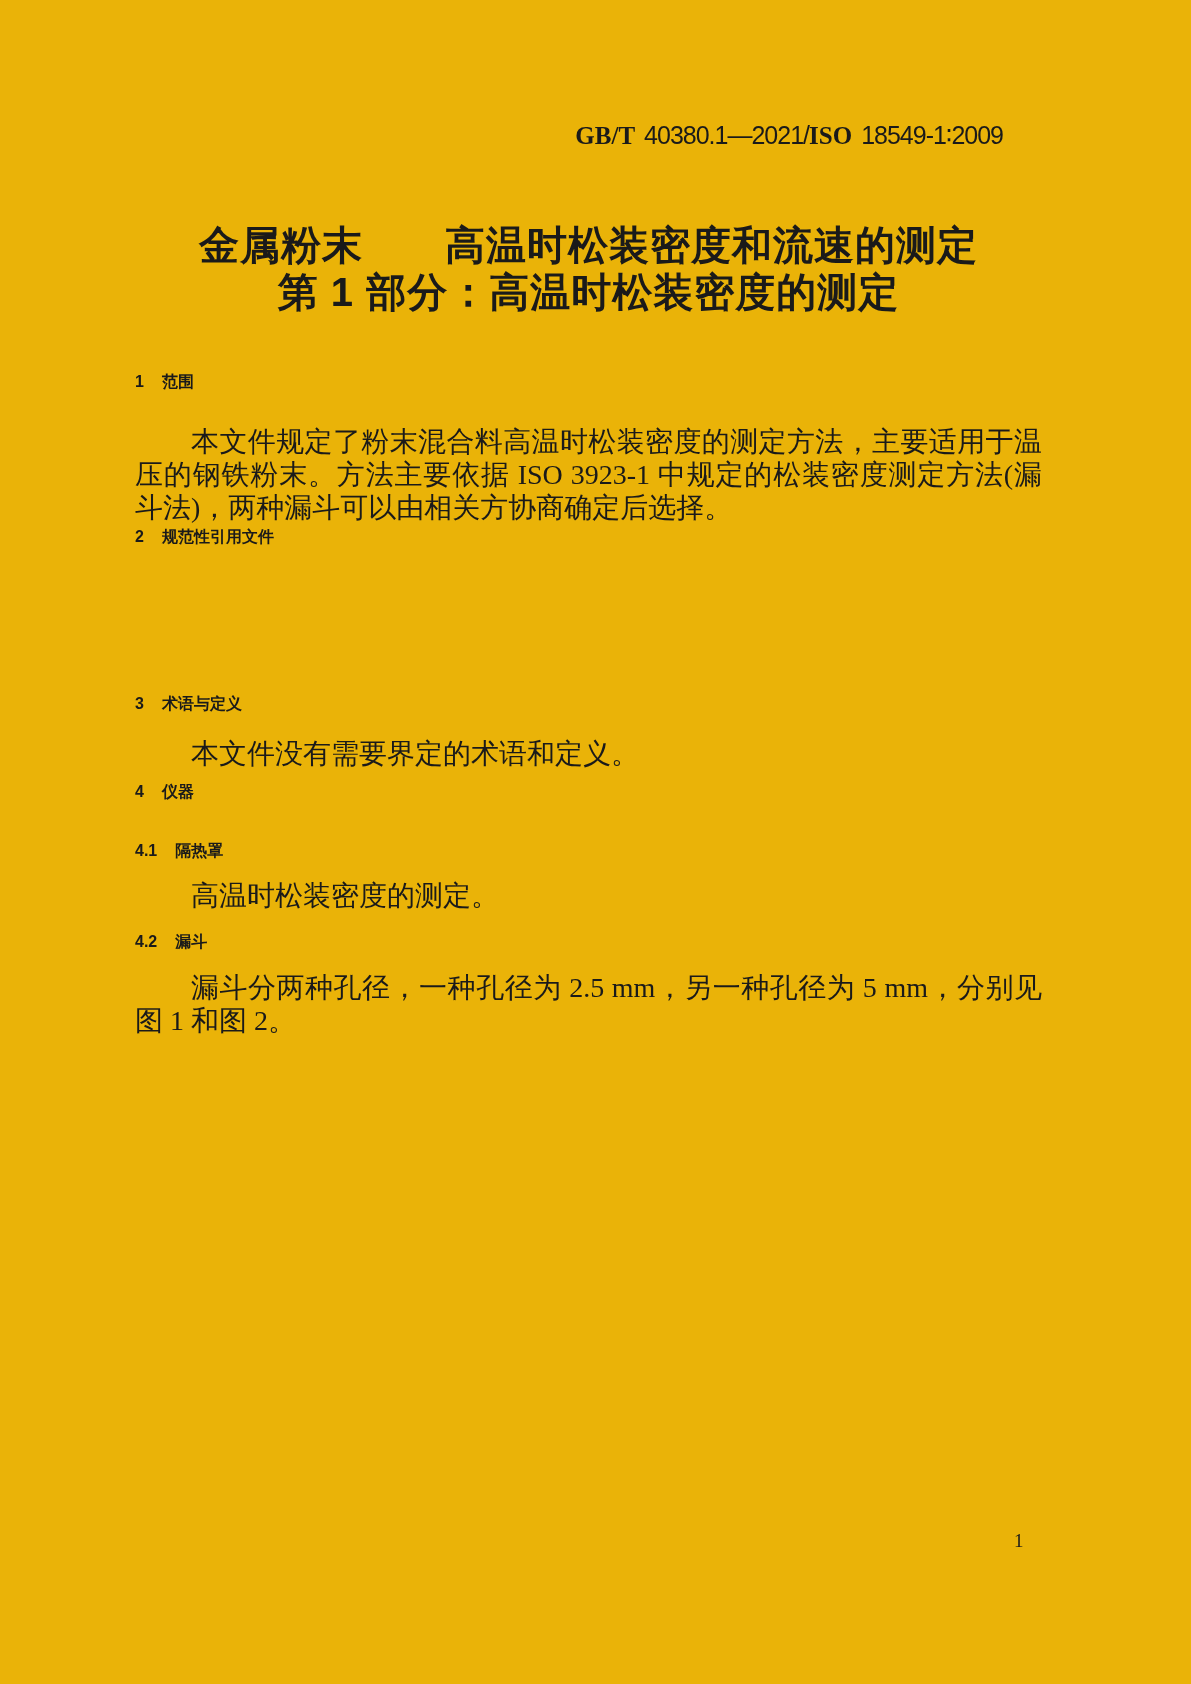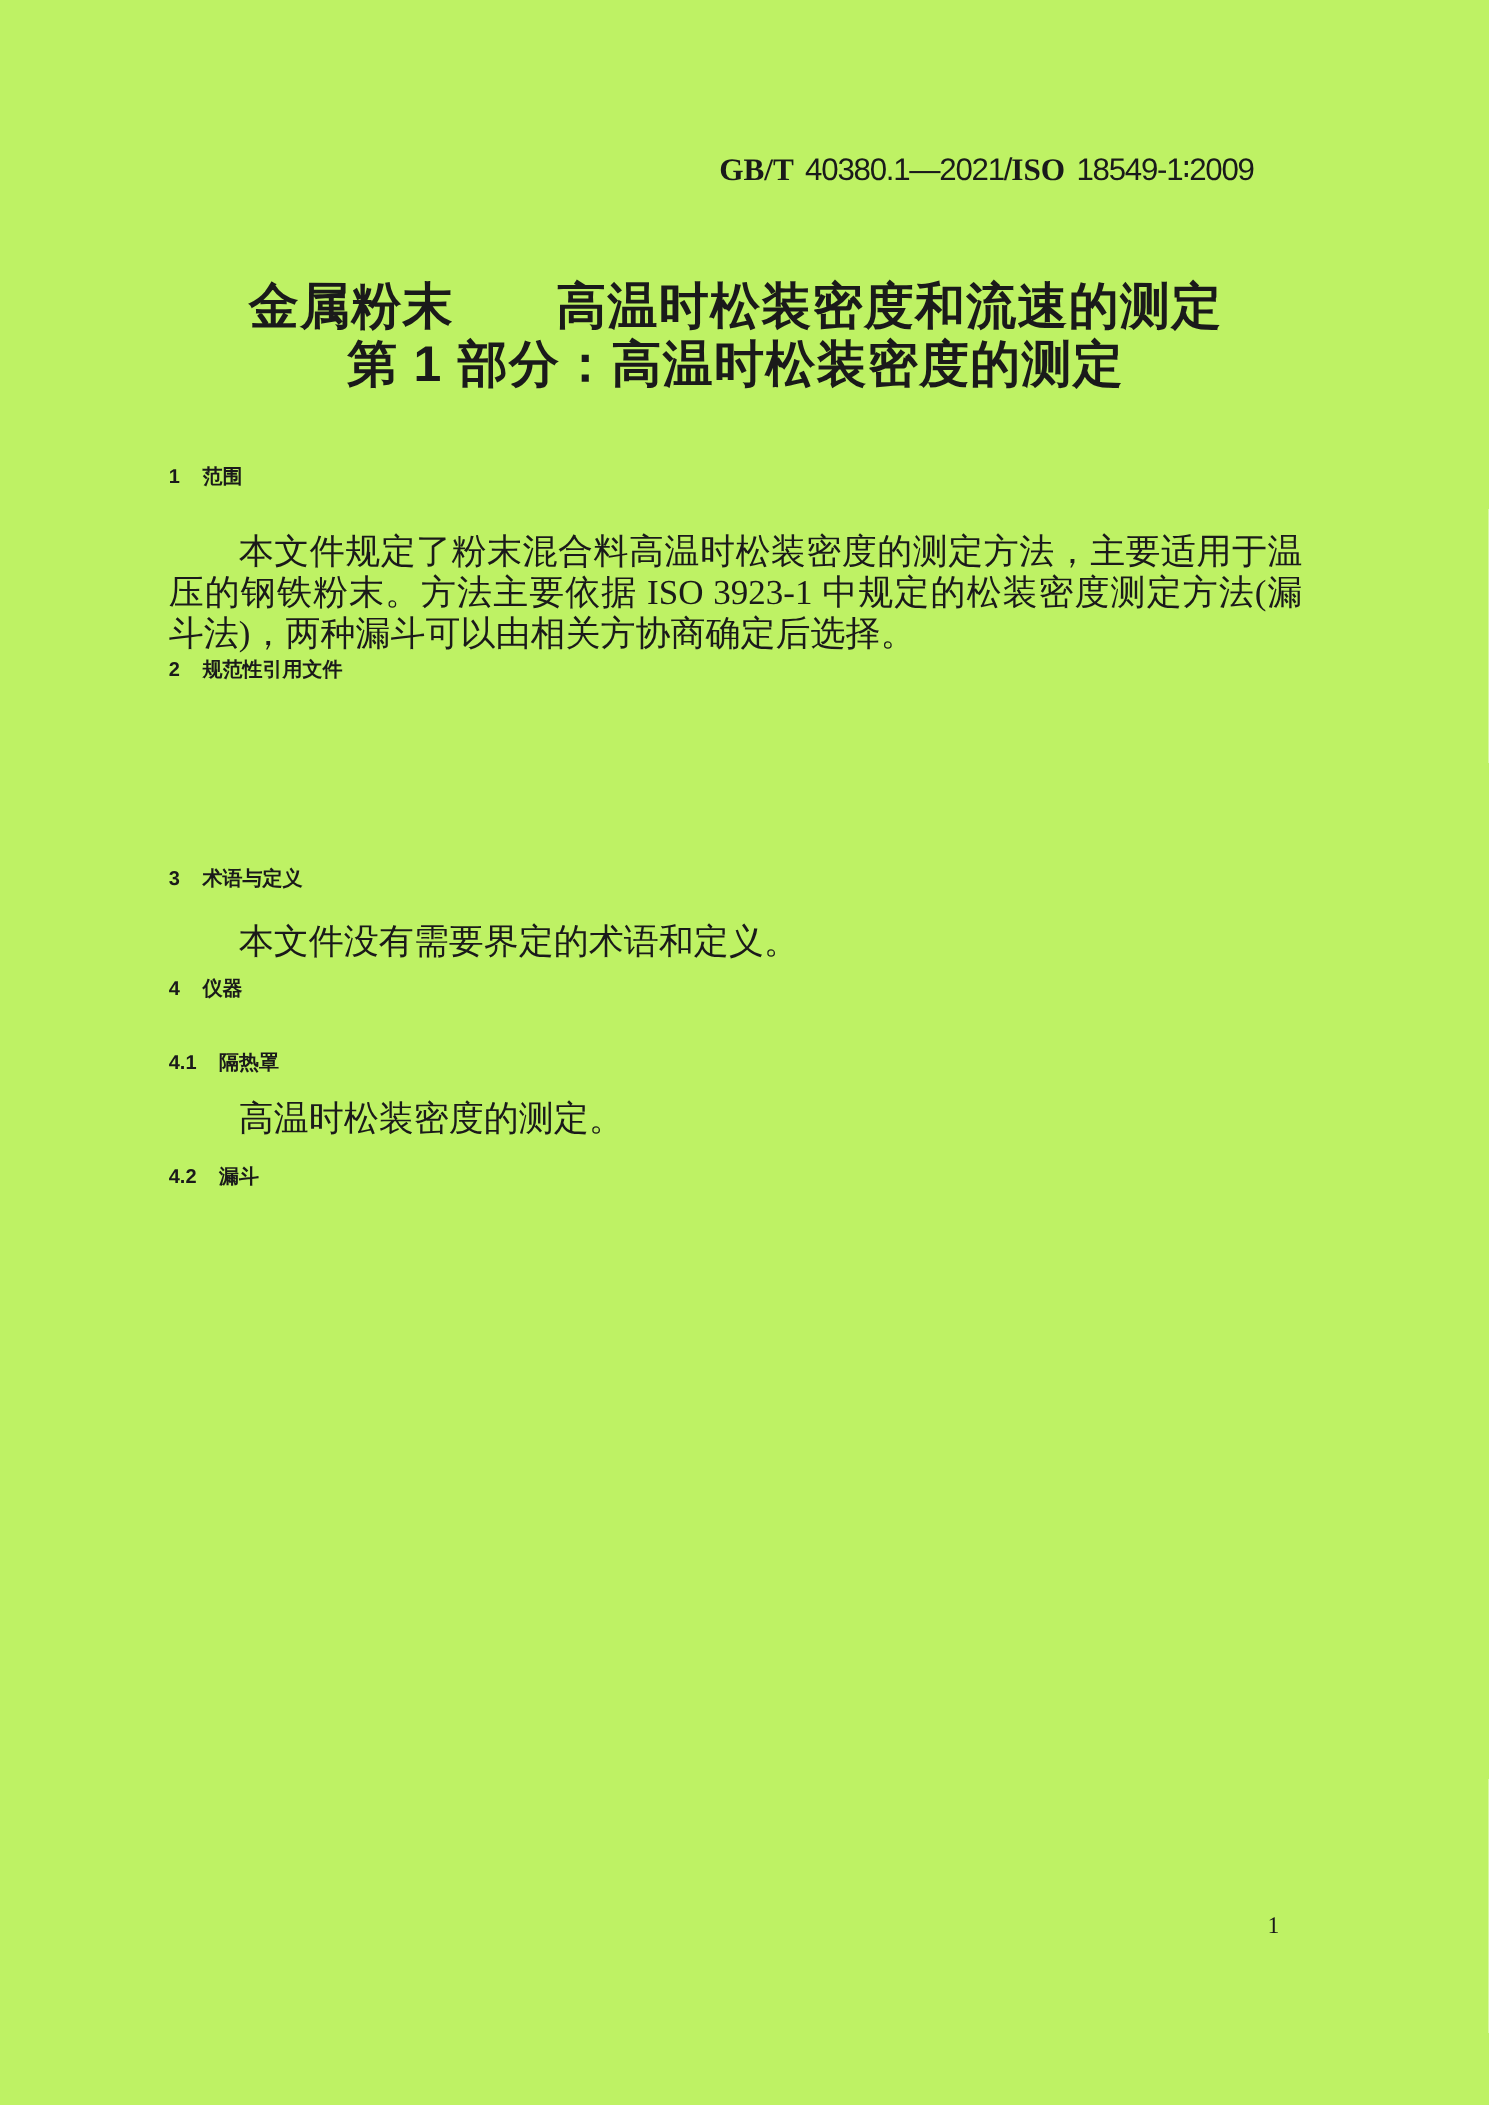--- a/index.html
+++ b/index.html
@@ -4,21 +4,21 @@
 <style>
   html, body {
     margin: 0;
     padding: 0;
     background: #ffffff;
   }
   .page {
     position: relative;
     width: 1191px;
     height: 1684px;
-    background: #bef264;
+    background: #eab308;
     overflow: hidden;
     font-family: "Liberation Serif", "DejaVu Serif", serif;
     color: #1a1a1a;
   }
   
   .std-code {
     position: absolute;
     top: 121px;
     left: 0;
     width: 1003px;
@@ -122,16 +122,17 @@
   </div>
 
   <div class="sec pos-s41">
     <span class="sec-num">4.1</span><span>隔热罩</span>
   </div>
   <p class="para pos-p41">高温时松装密度的测定。</p>
 
   <div class="sec pos-s42">
     <span class="sec-num">4.2</span><span>漏斗</span>
   </div>
+  <p class="para pos-p42">漏斗分两种孔径，一种孔径为 2.5 mm，另一种孔径为 5 mm，分别见图 1 和图 2。</p>
 
   <div class="page-num">1</div>
 
 </div>
 
 </body></html>

